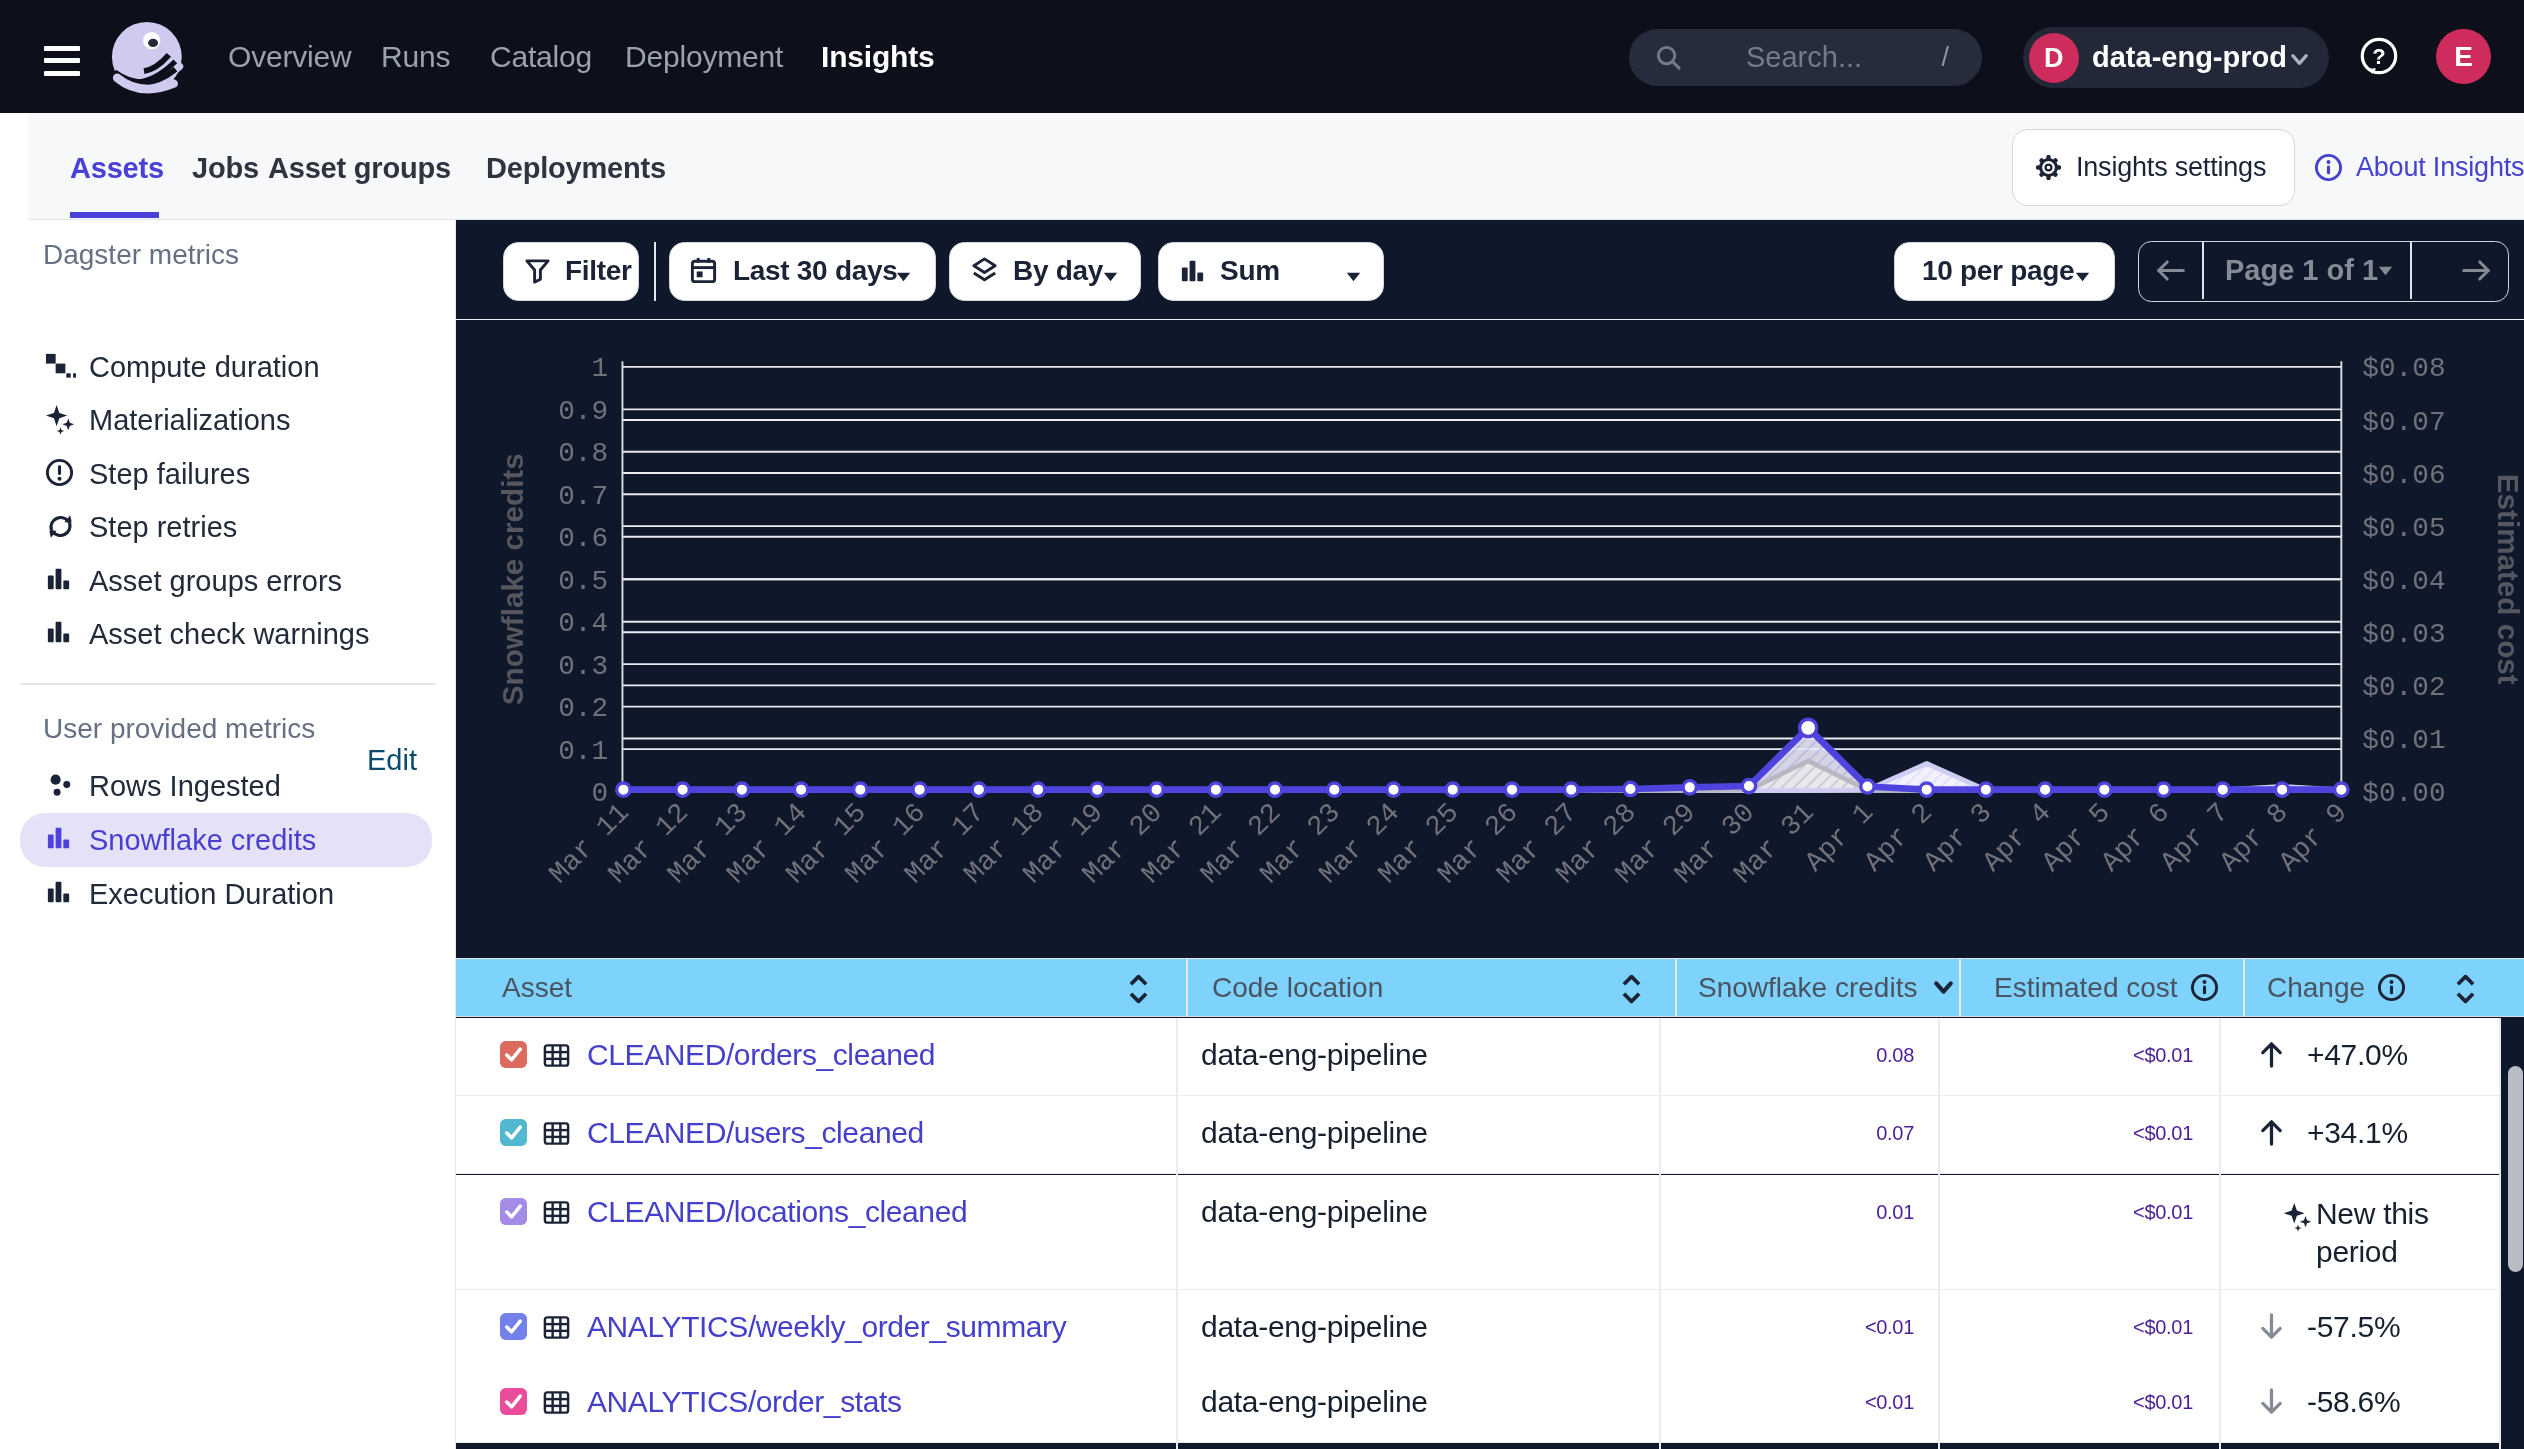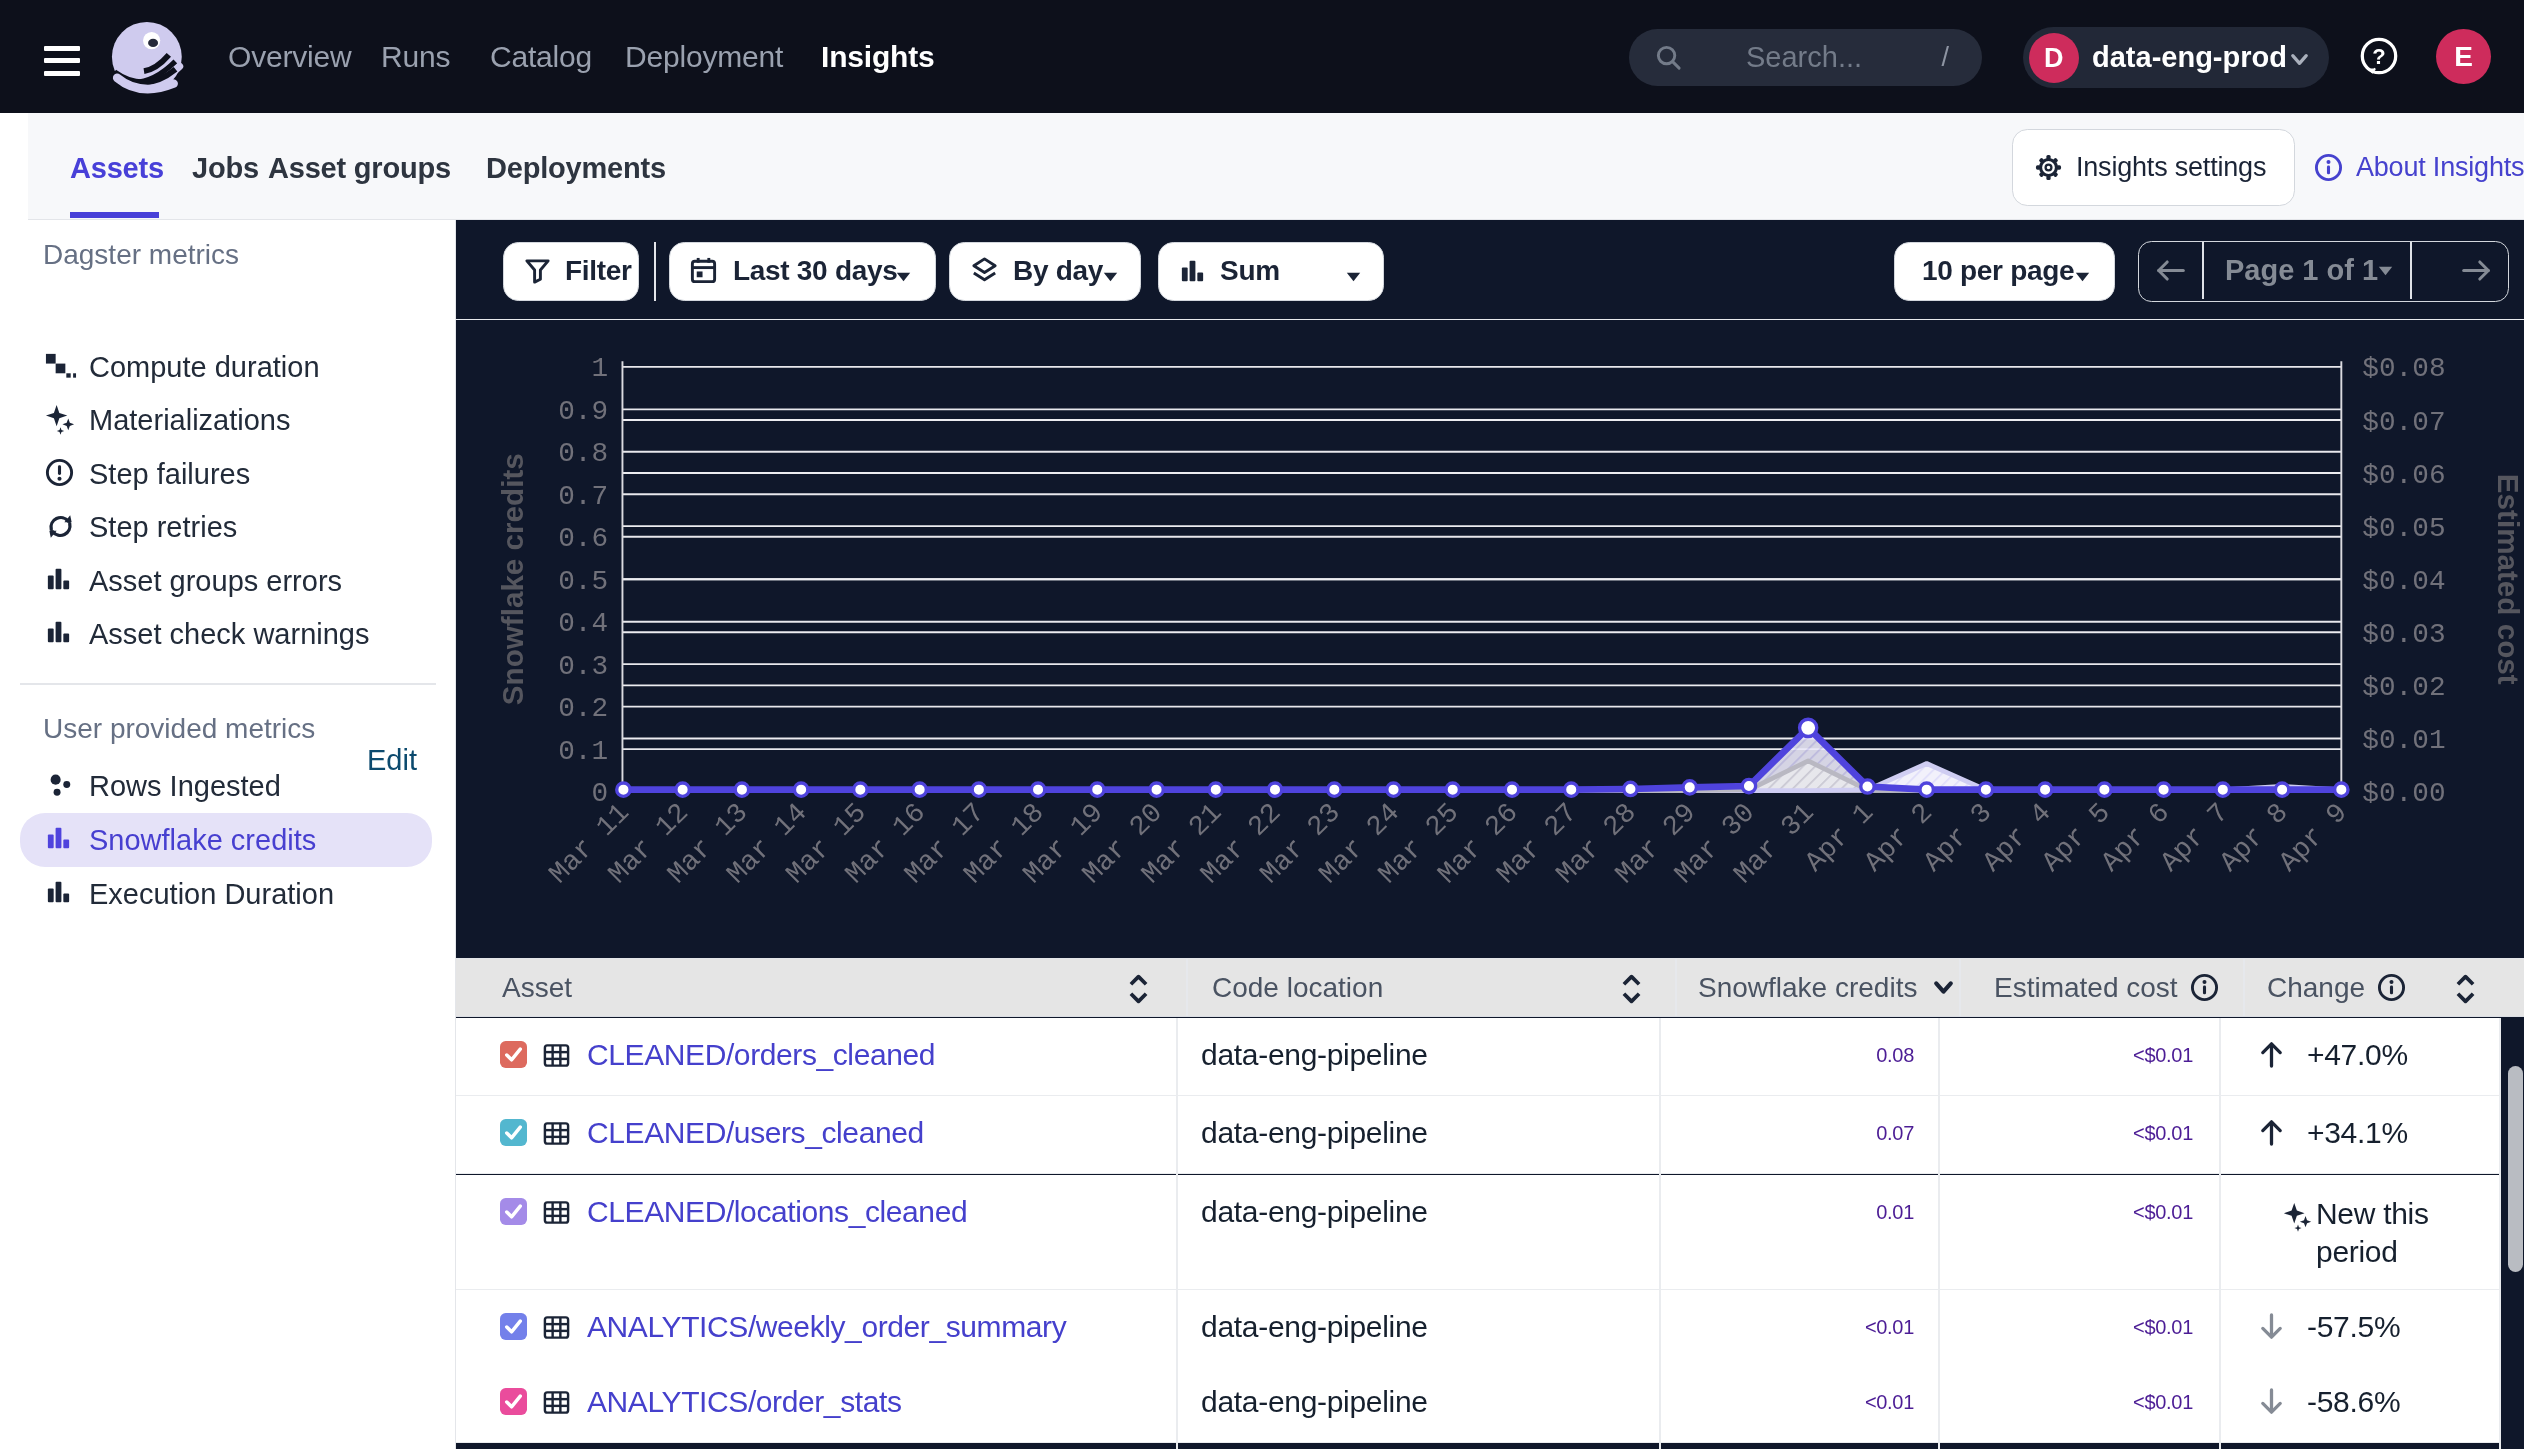--- a/index.html
+++ b/index.html
@@ -53,21 +53,21 @@
 .fdiv { position:absolute; left:198px; top:22px; width:1.9px; height:59px; background:#e4e6ea; }
 .frow { position:absolute; left:0; top:0; width:2069px; height:100px; border-bottom:1.9px solid #e7e9ed; }
 .pgroup { position:absolute; left:1682px; top:21px; width:371px; height:61px; border:1.9px solid #d3d7dd; border-radius:13.4px; }
 .pgroup .d1 { position:absolute; left:63px; top:0; width:1.9px; height:57px; background:#dfe2e7; }
 .pgroup .d2 { position:absolute; left:271px; top:0; width:1.9px; height:57px; background:#dfe2e7; }
 .pgroup .al { position:absolute; left:14.3px; top:14.3px; }
 .pgroup .ar { position:absolute; left:319px; top:14.3px; }
 .pgroup .ptx { position:absolute; left:86px; top:0; line-height:57px; font-size:29px; color:#858b95; }
 .pgroup .pc { position:absolute; left:236px; top:18px; }
 
-.thead { position:absolute; left:456px; top:958px; width:2069px; height:59px; border-top:1.9px solid #e3e5e9; border-bottom:1.9px solid #dadde3; background:#e5e5e5; }
+.thead { position:absolute; left:456px; top:958px; width:2069px; height:59px; border-top:1.9px solid #e3e5e9; border-bottom:1.9px solid #dadde3; background:#7dd3fc; }
 .th { position:absolute; top:0; line-height:57px; font-size:28px; color:#4a5362; }
 .thf { position:absolute; top:0; height:57px; display:flex; align-items:center; gap:12.4px; font-size:28px; color:#4a5362; white-space:nowrap; }
 .thic { position:absolute; top:11.5px; }
 .thdiv { position:absolute; top:0; width:1.9px; height:57px; background:#e6e8ec; }
 .tbody { position:absolute; left:456px; top:1018px; width:2069px; height:432px; }
 .vline { position:absolute; top:0; bottom:0; width:1.9px; background:#eaecef; }
 .trow { position:absolute; left:0; width:2043px; border-bottom:1.9px solid #eaecef; background:#fff; }
 .trow .cbx { position:absolute; left:44px; top:23px; }
 .cb { display:inline-block; width:27px; height:27px; border-radius:5.7px; }
 .cb svg { display:block; }

